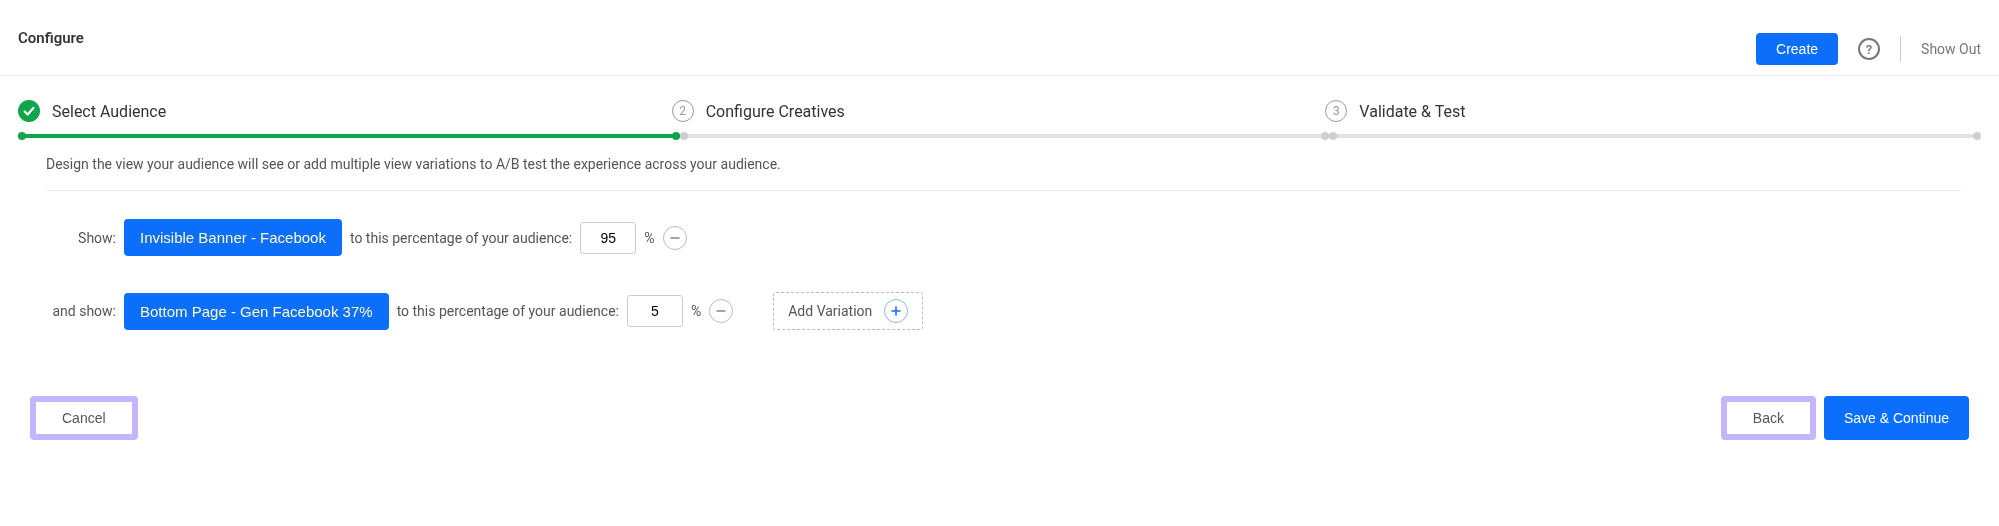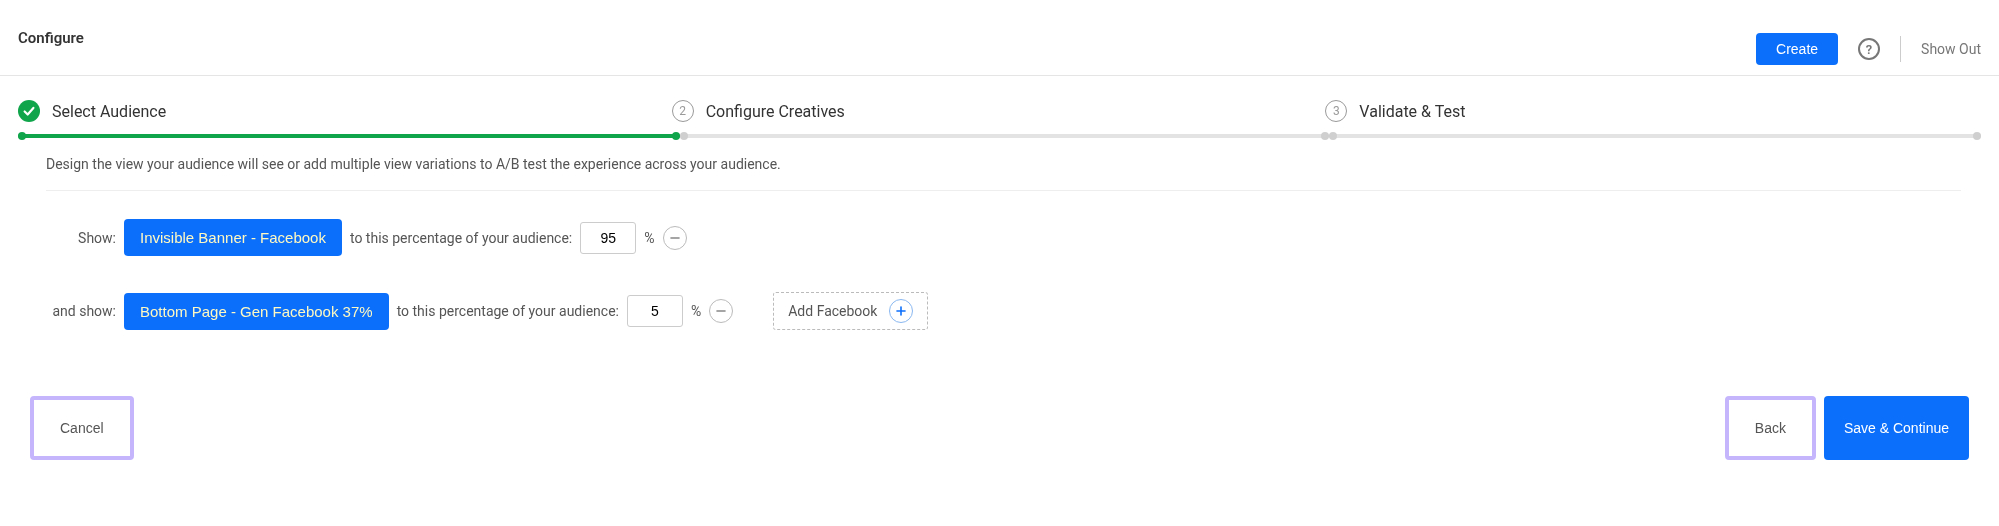--- a/index.html
+++ b/index.html
@@ -89,22 +89,22 @@
     display: inline-flex; align-items: center; gap: 12px; padding: 6px 14px;
     cursor: pointer; color: #555;
   }
 
   
   .footer {
     display: flex; align-items: center; justify-content: space-between;
     padding: 12px 30px 18px 30px;
   }
   .btn-secondary {
-    background: #fff; border: 4px solid #c4b5fd; color: #555;
-    padding: 20px 26px; border-radius: 4px;
+    background: #fff; border: 6px solid #c4b5fd; color: #555;
+    padding: 8px 26px; border-radius: 4px;
   }
   .footer-right { display: flex; gap: 8px; }
 
   .checkmark-svg { width: 14px; height: 14px; }
 </style>
 </head>
 <body>
 
 <div class="page">
   <div class="topbar">
@@ -172,21 +172,21 @@
       <span class="row-text">to this percentage of your audience:</span>
       <input class="num-input" value="5" style="">
       <span class="pct">%</span>
       <button class="circ-btn">
         <svg width="12" height="12" viewBox="0 0 12 12">
             <line x1="2" y1="6" x2="10" y2="6" stroke="currentColor" stroke-width="1.6" stroke-linecap="round"></line>
           </svg>
       </button>
       <span style="width:24px;"></span>
       <div class="add-var">
-        <span>Add Facebook</span>
+        <span>Add Variation</span>
         <span class="circ-btn plus-btn">
           <svg width="12" height="12" viewBox="0 0 12 12">
               <line x1="6" y1="2" x2="6" y2="10" stroke="currentColor" stroke-width="1.6" stroke-linecap="round"></line>
               <line x1="2" y1="6" x2="10" y2="6" stroke="currentColor" stroke-width="1.6" stroke-linecap="round"></line>
             </svg>
         </span>
       </div>
     </div>
   </div>
 

